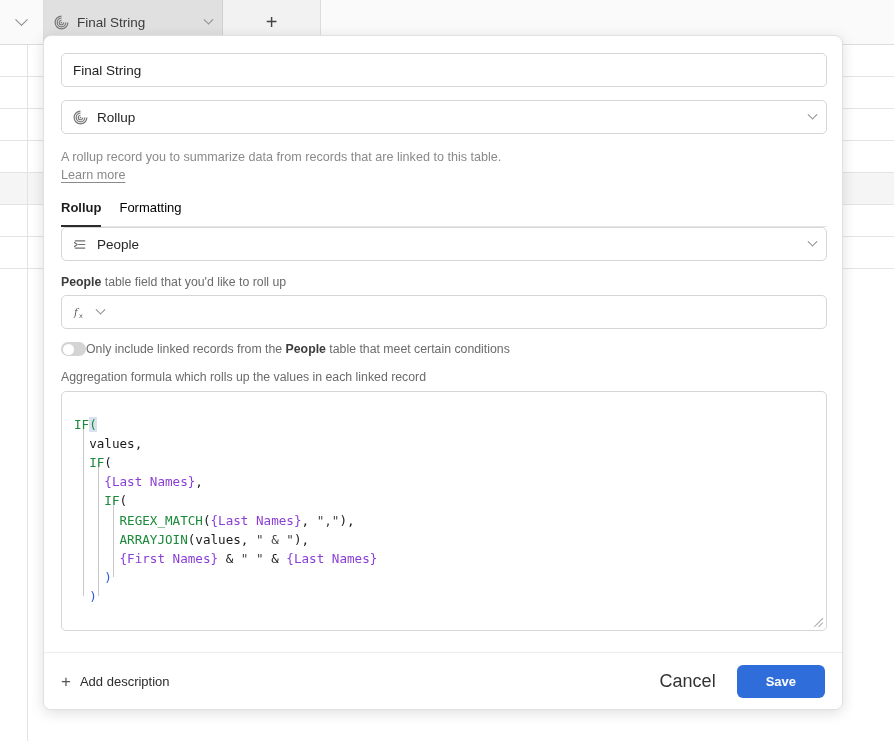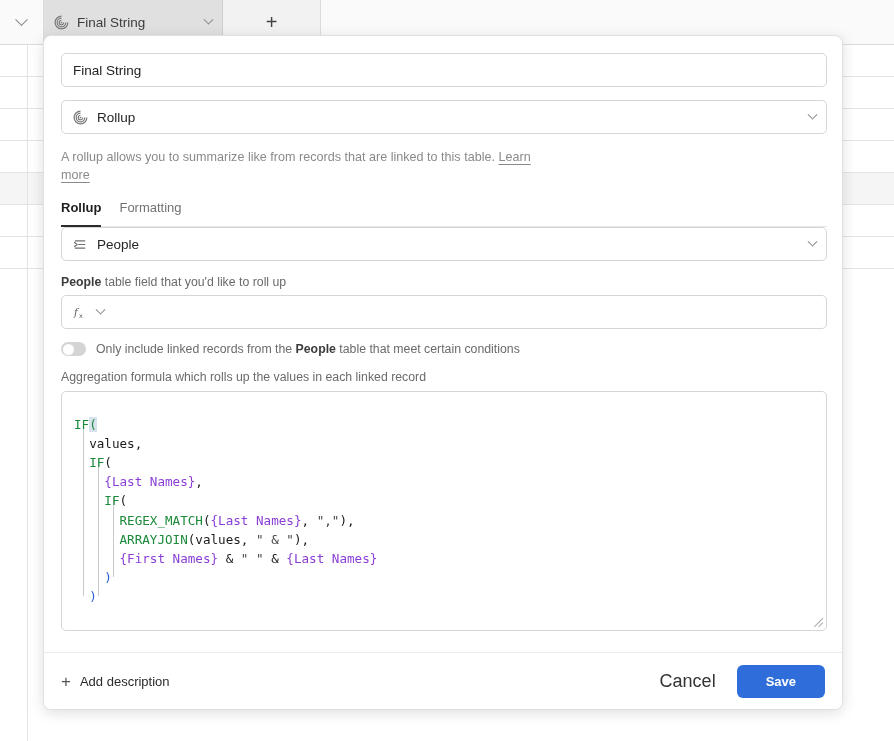--- a/index.html
+++ b/index.html
@@ -138,21 +138,21 @@
   
   #inner-tabs {
     margin-top: 16px;
     width: 766px;
     border-bottom: 1px solid #e6e6e6;
     display: flex; gap: 18px;
     height: 27px;
   }
   .itab {
     font-size: 13px;
-    color: #737373;
+    color: #000000;
     padding-bottom: 6px;
     position: relative;
   }
   .itab.active { color: #1d1d1d; font-weight: bold; }
   .itab.active::after {
     content: ""; position: absolute;
     left: 0; right: 0; bottom: -1px; height: 2px;
     background: #2b2b2b;
   }
 
@@ -160,21 +160,21 @@
     font-size: 12.3px;
     color: #6b6b6b;
     margin-top: 14px;
     margin-bottom: 6px;
   }
   .field-label b { color: #3c3c3c; font-weight: bold; }
 
   
   .toggle-row {
     margin-top: 13px;
-    display: flex; align-items: center; gap: 10px;
+    display: flex; align-items: center; 
   }
   .toggle {
     width: 25px; height: 14px;
     border-radius: 7px;
     background: #d4d4d4;
     position: relative; flex: none;
   }
   .toggle .knob {
     position: absolute; left: 1.5px; top: 1.5px;
     width: 11px; height: 11px; border-radius: 50%;
@@ -311,21 +311,21 @@
         <path d="M8 1.2a6.8 6.8 0 1 0 6.8 6.8" fill="none" stroke="#7a7a7a" stroke-width="1.3"></path>
         <path d="M8 3.4a4.6 4.6 0 1 0 4.6 4.6" fill="none" stroke="#7a7a7a" stroke-width="1.3"></path>
         <path d="M8 5.6a2.4 2.4 0 1 0 2.4 2.4" fill="none" stroke="#7a7a7a" stroke-width="1.3"></path>
         <circle cx="8" cy="8" r="0.9" fill="#7a7a7a"></circle>
       </svg>
       <span class="sb-label">Rollup</span>
       <span class="chev small"></span>
     </div>
 
     <div class="desc">
-      <span>A rollup allows you to summarize like from records that are linked to this table. </span><a class="learn-link">Learn more</a>
+      <span>A rollup record you to summarize data from records that are linked to this table. </span><a class="learn-link">Learn more</a>
     </div>
 
     <div id="inner-tabs">
       <div class="itab active">Rollup</div>
       <div class="itab">Formatting</div>
     </div>
 
 
     <div class="select-box">
       <svg width="15" height="15" viewBox="0 0 16 16">

